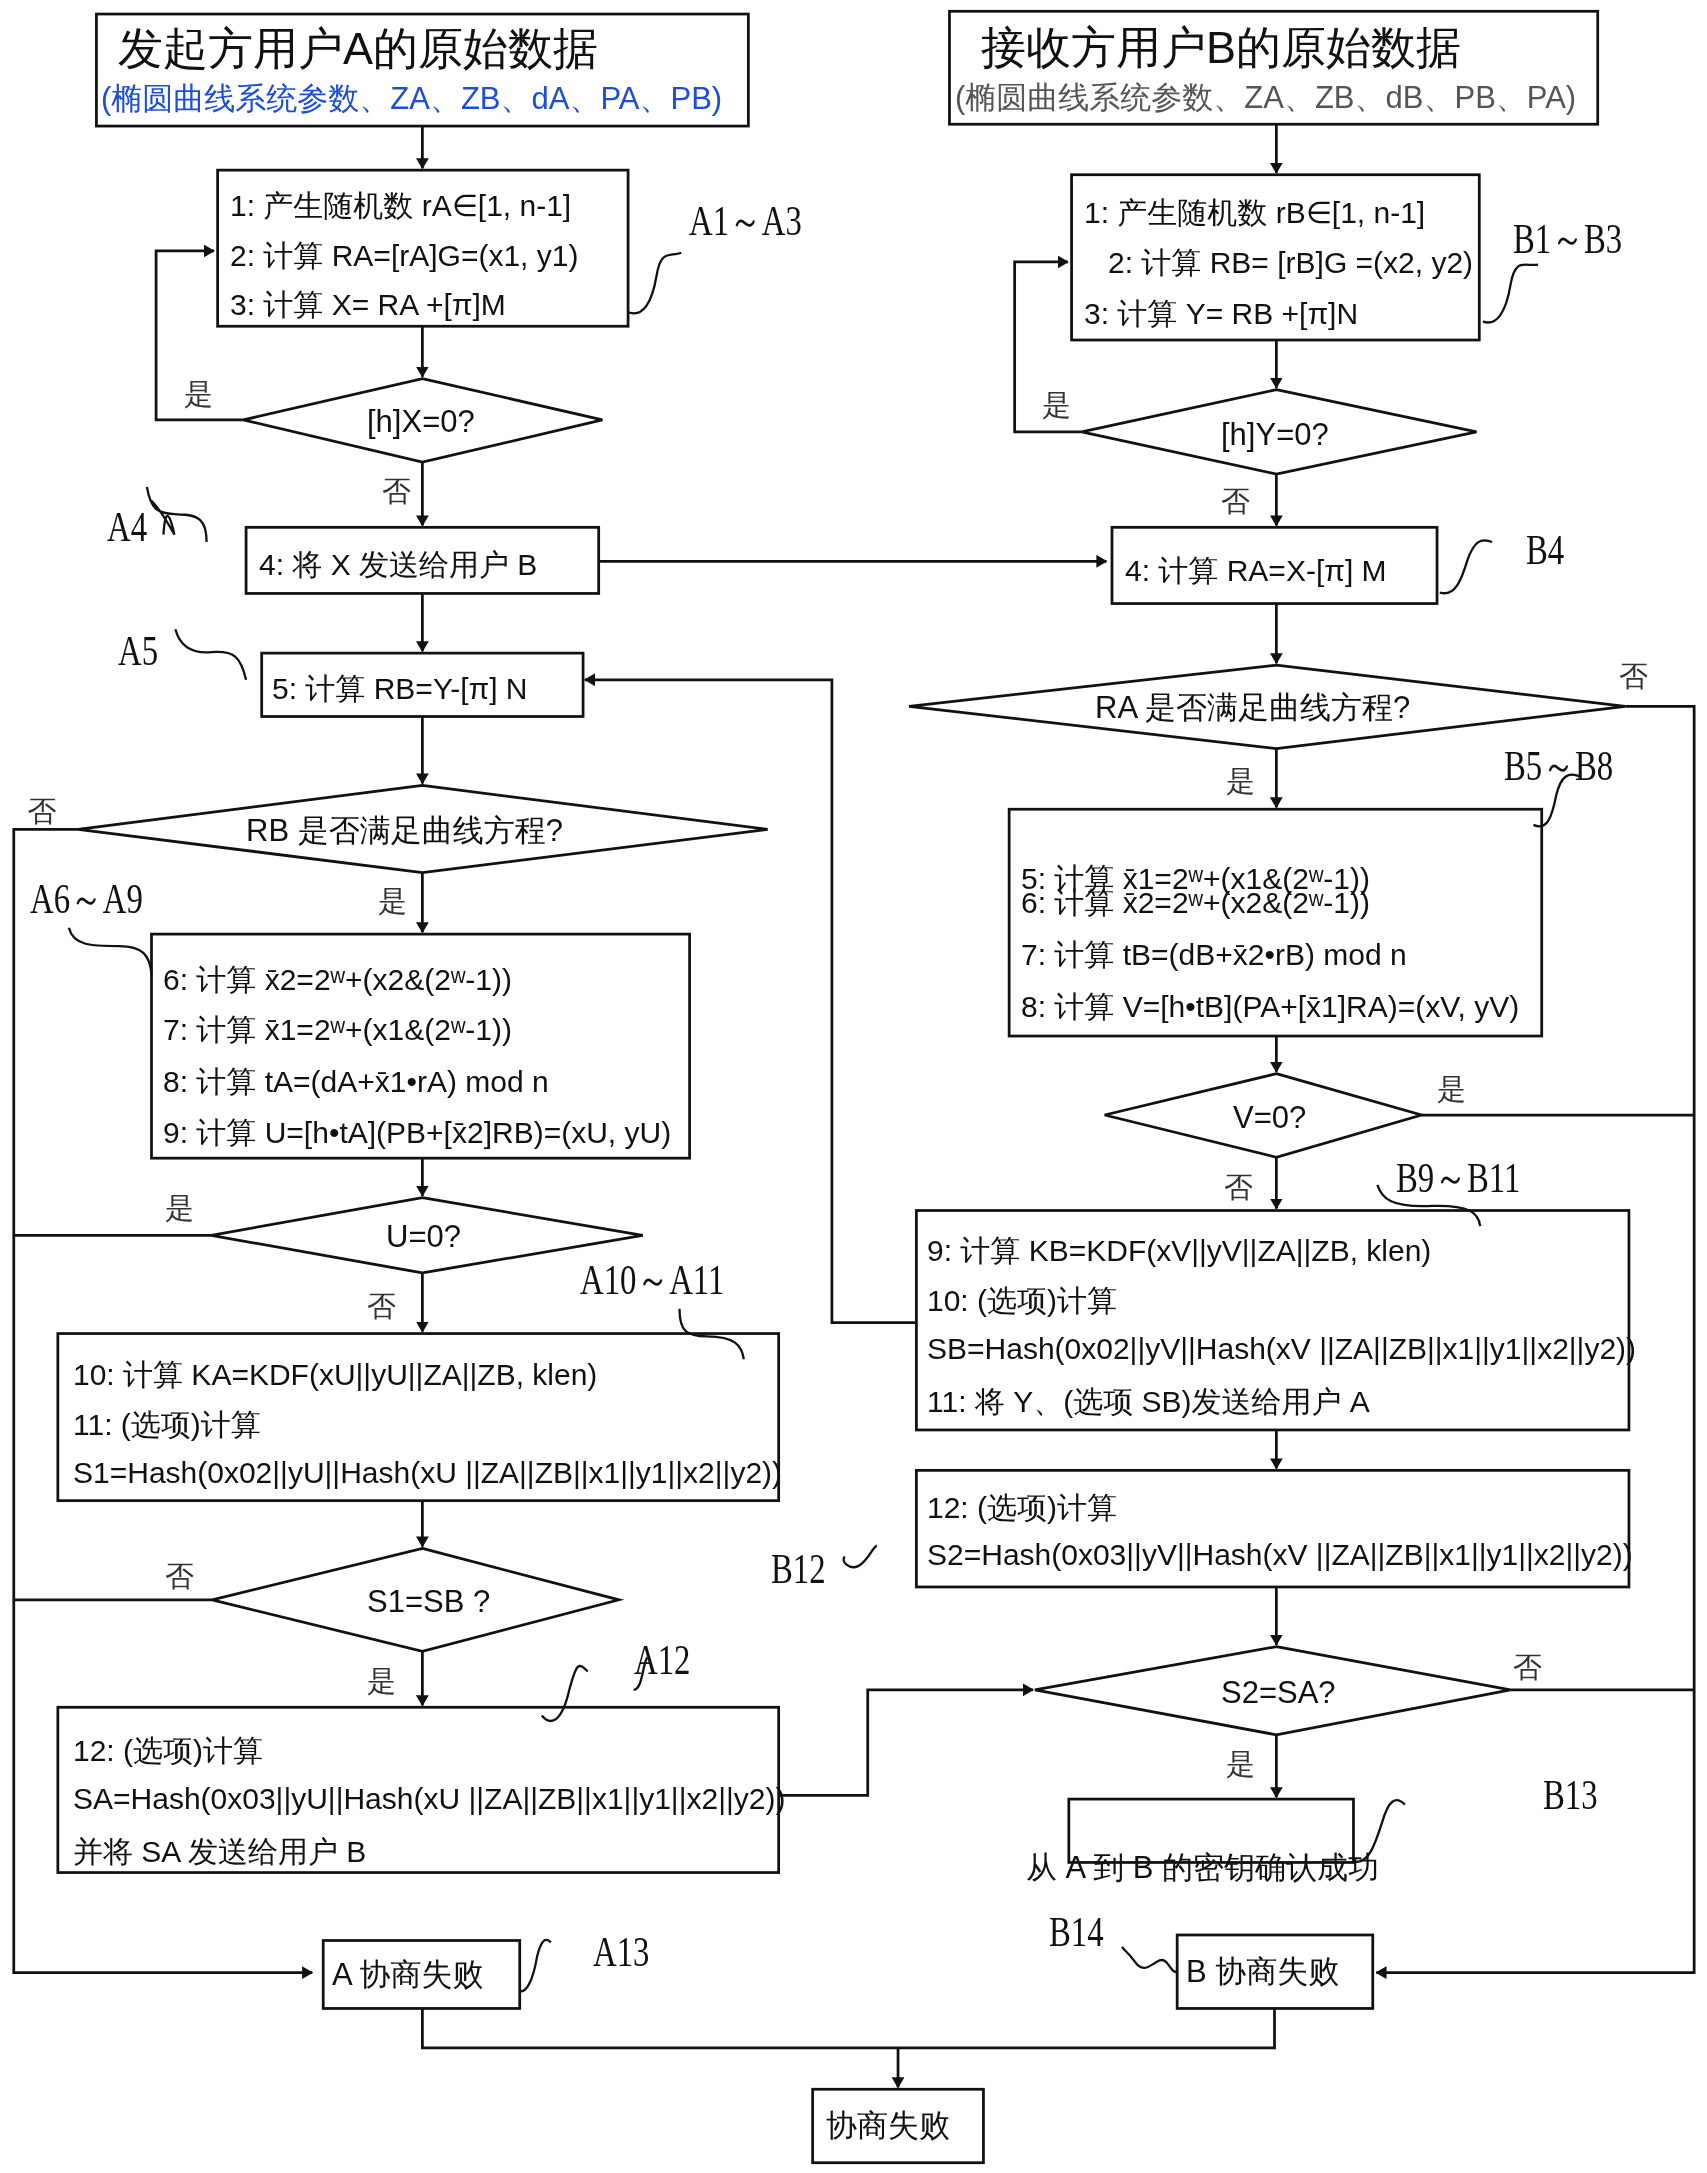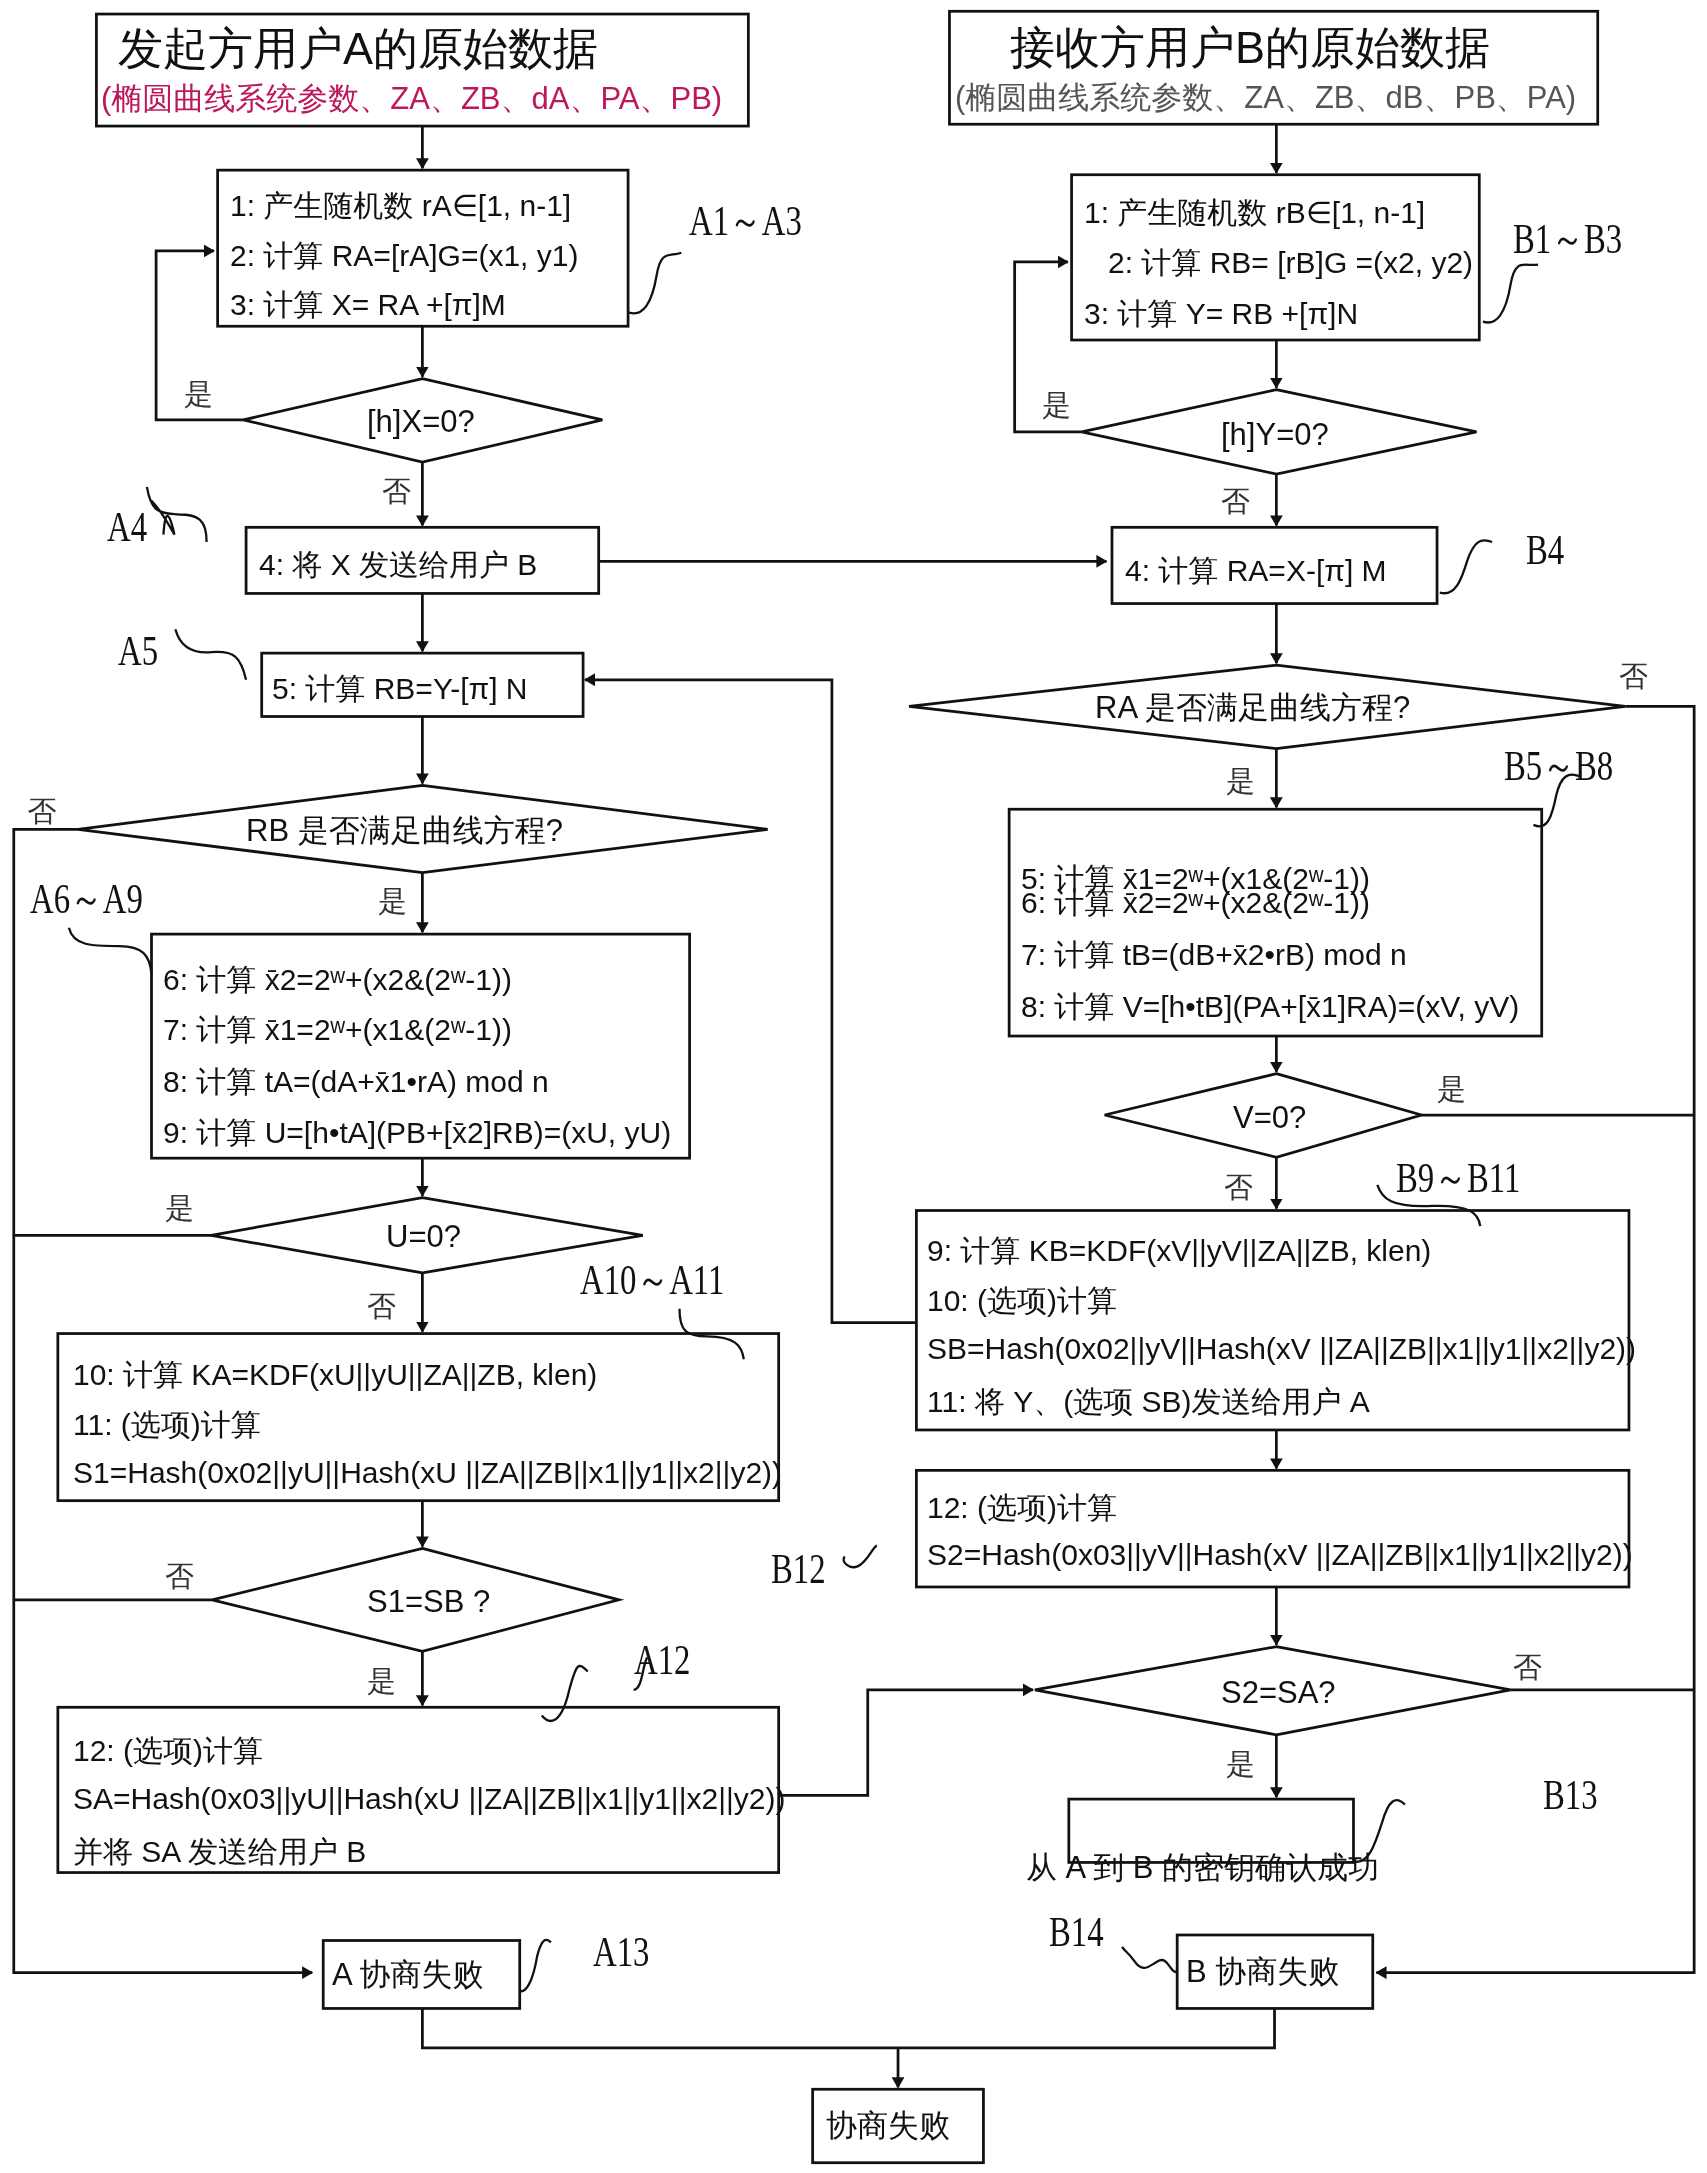--- a/index.html
+++ b/index.html
@@ -96,21 +96,21 @@
       <path d="M690,1840 C700,1840 700,1810 705,1805"></path>
       <path d="M590,1868 C600,1880 612,1875 620,1840 C628,1810 630,1810 640,1820"></path>
       <path d="M1475,2027 C1490,2030 1497,2010 1505,1985 C1512,1960 1520,1955 1530,1965"></path>
       <path d="M566,2168 C572,2170 580,2160 585,2130 C590,2110 595,2110 600,2115"></path>
       <path d="M1282,2147 C1275,2150 1272,2130 1262,2135 C1252,2140 1245,2150 1235,2135 C1228,2125 1225,2125 1222,2120"></path>
     </g>
   </g>
 </svg>
 
 <div class="t big" style="left:118px;top:26px;">发起方用户A的原始数据</div>
-<div class="t" style="left:101px;top:83px;color:#be185d;">(椭圆曲线系统参数、ZA、ZB、dA、PA、PB)</div>
+<div class="t" style="left:101px;top:83px;color:#1d4ed8;">(椭圆曲线系统参数、ZA、ZB、dA、PA、PB)</div>
 
 <div class="line" style="left:230px;top:186px;">1:  产生随机数 rA∈[1, n-1]</div>
 <div class="line" style="left:230px;top:236px;">2:  计算 RA=[rA]G=(x1, y1)</div>
 <div class="line" style="left:230px;top:285px;">3:  计算 X= RA +[π]M</div>
 <div class="t" style="left:367px;top:406px;">[h]X=0?</div>
 <div class="yn" style="left:184px;top:375px;">是</div>
 <div class="yn" style="left:382px;top:472px;">否</div>
 
 <div class="line" style="left:259px;top:545px;">4:  将 X 发送给用户 B</div>
 <div class="line" style="left:272px;top:669px;">5:  计算 RB=Y-[π] N</div>
@@ -135,21 +135,21 @@
 <div class="yn" style="left:165px;top:1557px;">否</div>
 <div class="yn" style="left:367px;top:1662px;">是</div>
 
 <div class="line" style="left:73px;top:1731px;">12: (选项)计算</div>
 <div class="line" style="left:73px;top:1782px;text-align:center;">SA=Hash(0x03||yU||Hash(xU ||ZA||ZB||x1||y1||x2||y2))</div>
 <div class="line" style="left:73px;top:1832px;">并将 SA 发送给用户 B</div>
 
 <div class="t" style="left:332px;top:1959px;">A 协商失败</div>
 <div class="t" style="left:826px;top:2110px;">协商失败</div>
 
-<div class="t big" style="left:1010px;top:25px;">接收方用户B的原始数据</div>
+<div class="t big" style="left:981px;top:25px;">接收方用户B的原始数据</div>
 <div class="t" style="left:955px;top:82px;color:#555;">(椭圆曲线系统参数、ZA、ZB、dB、PB、PA)</div>
 
 <div class="line" style="left:1084px;top:193px;">1:  产生随机数 rB∈[1, n-1]</div>
 <div class="line" style="left:1084px;top:243px;margin-left:24px;">2:  计算 RB= [rB]G =(x2, y2)</div>
 <div class="line" style="left:1084px;top:294px;">3:  计算 Y= RB +[π]N</div>
 <div class="t" style="left:1221px;top:419px;">[h]Y=0?</div>
 <div class="yn" style="left:1042px;top:386px;">是</div>
 <div class="yn" style="left:1221px;top:482px;">否</div>
 
 <div class="line" style="left:1125px;top:551px;">4:  计算 RA=X-[π] M</div>

